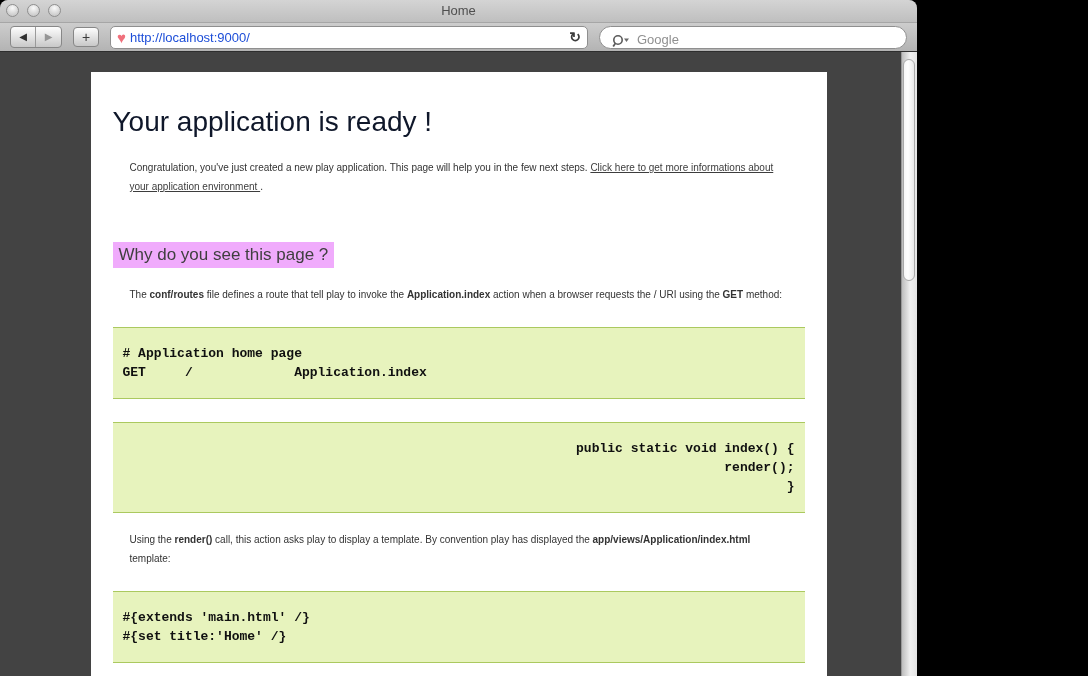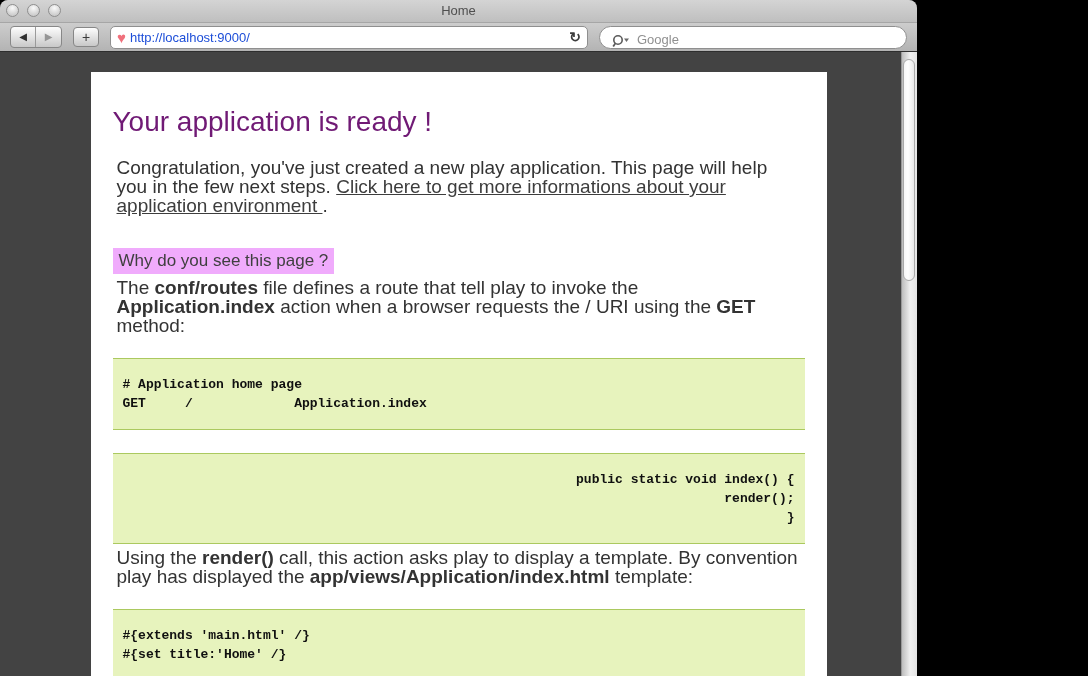--- a/index.html
+++ b/index.html
@@ -53,23 +53,23 @@
              border-left:1px solid #989898;}
   .thumb{position:absolute;left:1px;top:7px;width:12px;height:222px;
          border-radius:7px;background:linear-gradient(90deg,#f7f7f7,#ffffff 40%,#e8e8e8);
          border:1px solid #a9a9a9;box-sizing:border-box;}
 
   
   .page{width:736px;margin:20px auto 0 auto;background:#fff;min-height:604px;
         box-sizing:border-box;padding:34px 22px 30px 22px;color:#333;}
   .breadcrumb{font-size:11px;color:#474747;margin:0 0 14px 0;}
   .breadcrumb .lnk{text-decoration:underline;}
-  h1.apptitle{font-size:28px;font-weight:normal;color:#701a75;margin:0 0 20px 0;
+  h1.apptitle{font-size:28px;font-weight:normal;color:#0f172a;margin:0 0 20px 0;
               letter-spacing:0px;}
-  p.body{font-size:19px;line-height:19px;margin:4px;color:#333;}
+  p.body{font-size:10px;line-height:19px;margin:17px;color:#333;}
   .lnk{text-decoration:underline;color:#3d3d3d;cursor:pointer;}
   .b{font-weight:bold;}
   h2.highlight{display:inline-block;font-size:17px;font-weight:normal;color:#3f3f3f;
                background:#f0abfc;padding:3px 6px;margin:29px 0 0 0;}
   .para-routes{margin-top:22px;}
   pre.code{background:#E7F3BD;border-top:1px solid #ABC95F;border-bottom:1px solid #ABC95F;
            margin:23px 0 0 0;padding:16px 10px;font-family:"Liberation Mono",monospace;
            font-size:13px;font-weight:bold;line-height:19px;color:#101010;}
   .mt27{margin-top:27px;}
   .mt25{margin-top:25px;text-align:right;}

